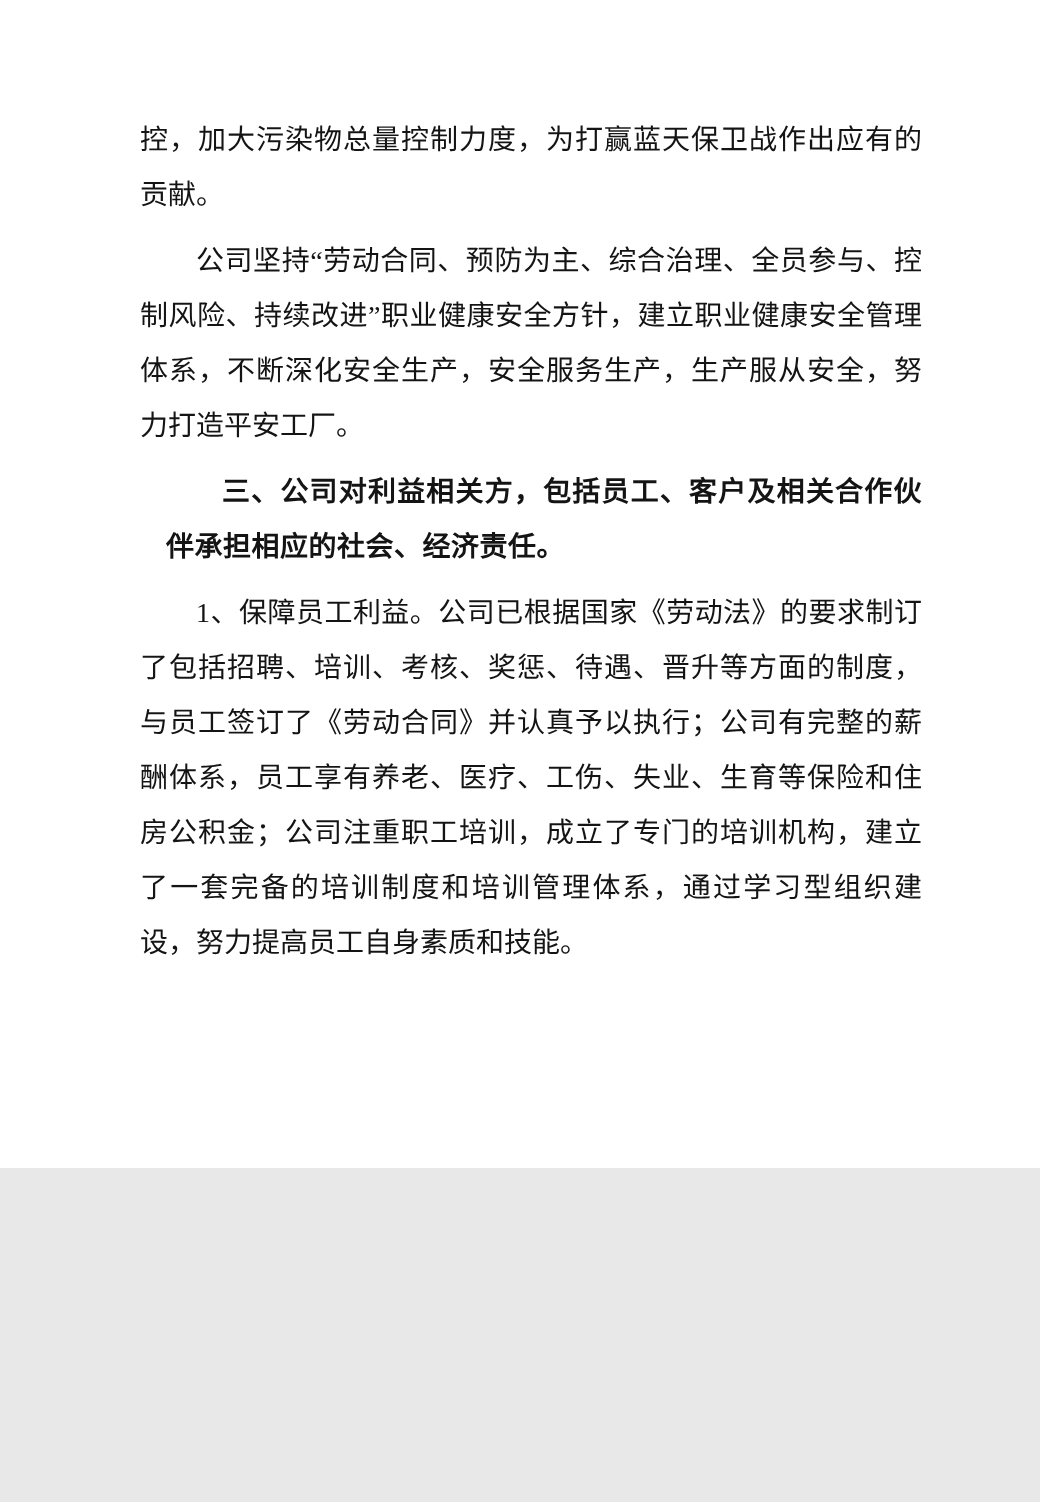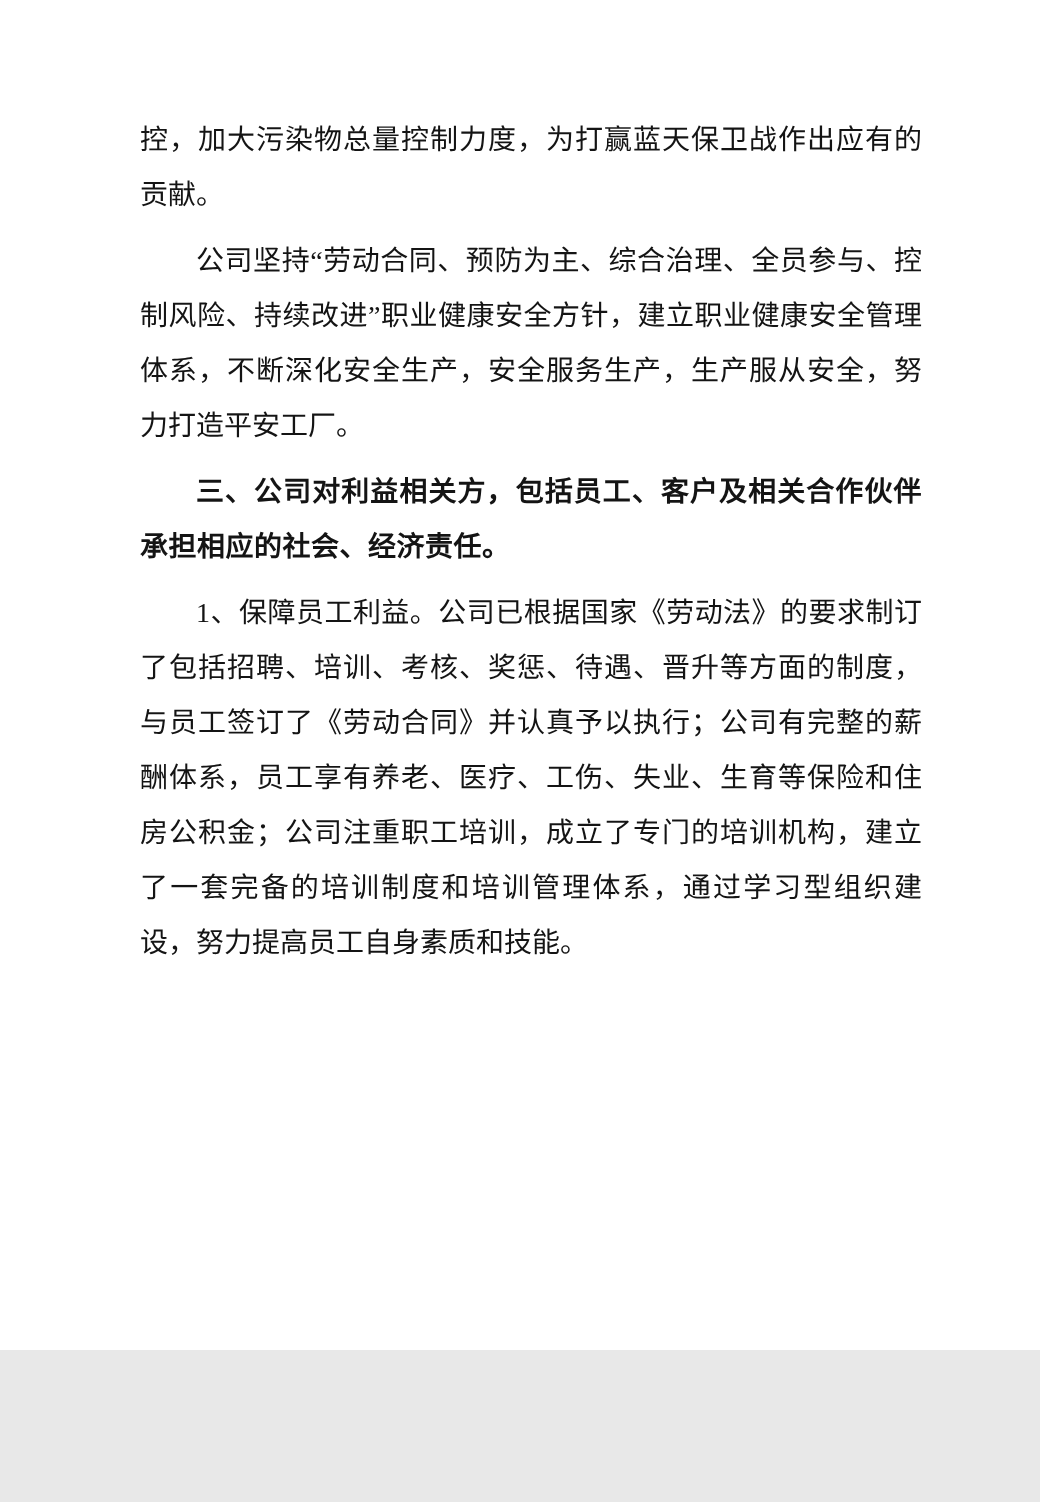--- a/index.html
+++ b/index.html
@@ -3,21 +3,21 @@
 <meta charset="utf-8">
 <style>
   html, body {
     margin: 0;
     padding: 0;
     background: #e8e8e8;
   }
   .page {
     position: relative;
     width: 1040px;
-    height: 1350px;
+    height: 1168px;
     margin: 0 auto;
     background: #ffffff;
     overflow: hidden;
   }
   .doc-body {
     position: absolute;
     left: 140px;
     top: 112px;
     width: 782px;
     font-family: "Liberation Serif", "DejaVu Serif", serif;
@@ -30,20 +30,21 @@
     text-align: justify;
     text-justify: inter-ideograph;
   }
   .para.indent {
     text-indent: 2em;
   }
   .para.heading {
     font-family: "Liberation Sans", "DejaVu Sans", sans-serif;
     font-weight: 700;
     letter-spacing: 0.5px;
+    margin-left: 26px;
   }
   .page-footer {
     position: absolute;
     left: 0;
     right: 0;
     top: 1408px;
     text-align: center;
   }
   .page-number {
     font-family: "Liberation Serif", "DejaVu Serif", serif;

